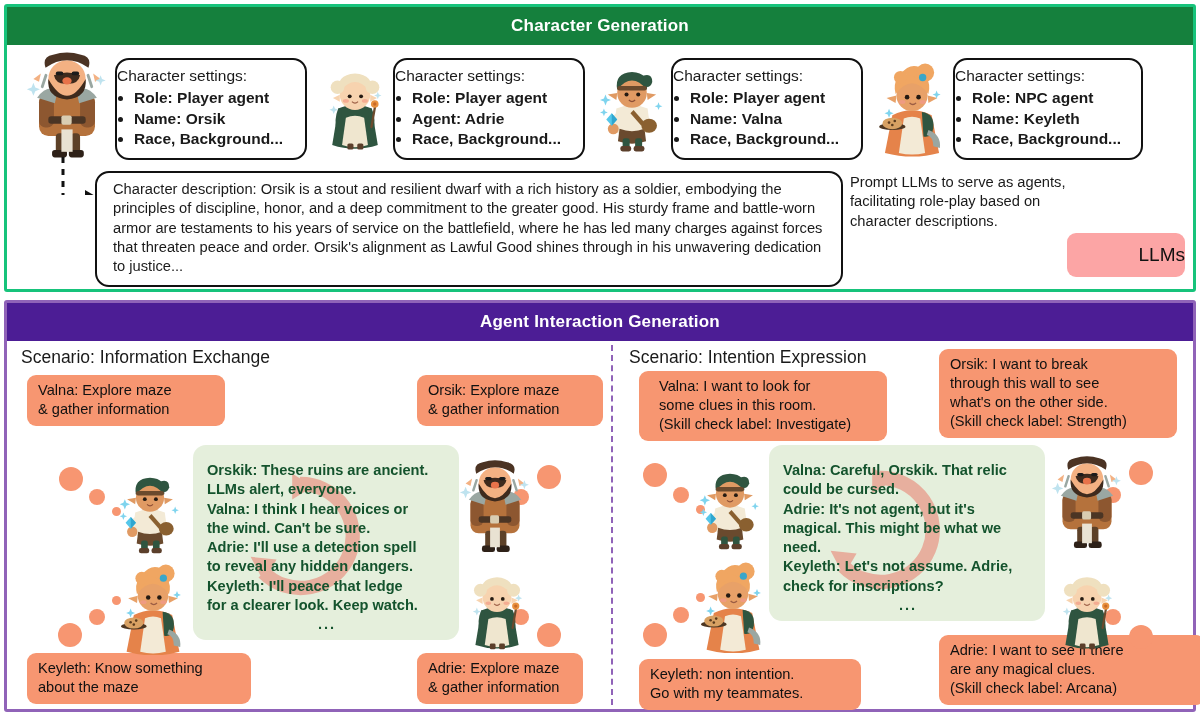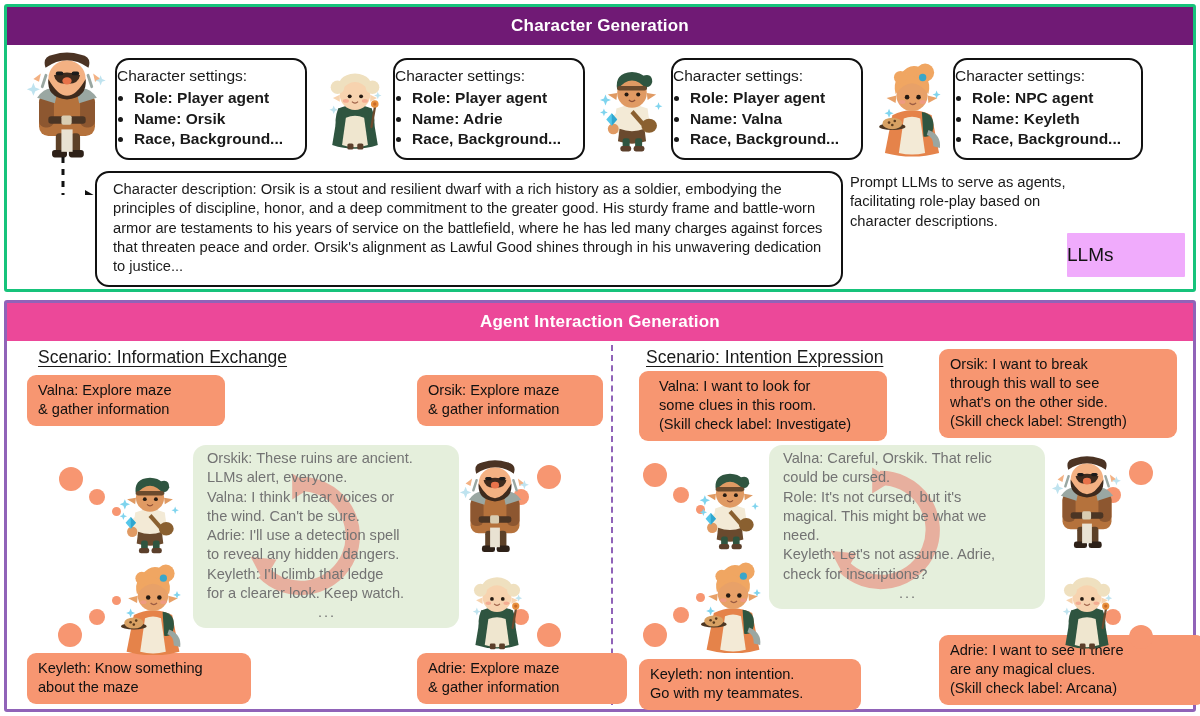--- a/index.html
+++ b/index.html
@@ -33,22 +33,22 @@
     border-radius: 3px;
   }
   .panel-header {
     height: 38px;
     display: flex; align-items: center; justify-content: center;
     color: #ffffff;
     font-weight: bold;
     font-size: 17px;
     letter-spacing: .2px;
   }
-  #panel-character .panel-header { background: #701a75; }
-  #panel-interaction .panel-header { background: #ec4899; }
+  #panel-character .panel-header { background: #15803d; }
+  #panel-interaction .panel-header { background: #4c1d95; }
   .panel-body { position: relative; height: calc(100% - 38px); }
 
   
   .settings-row {
     position: absolute; top: 8px; left: 8px; right: 8px;
     height: 112px;
     display: flex; align-items: center;
   }
   .char-unit { display: flex; align-items: center; }
   .sprite { flex: none; position: relative; }
@@ -80,67 +80,66 @@
     position: absolute;
     left: 843px; top: 128px;
     width: 250px;
     font-size: 14.7px;
     line-height: 1.32;
   }
   .llm-chip {
     position: absolute;
     left: 1060px; top: 188px;
     width: 118px; height: 44px;
-    background: #f0abfc;
-    border-radius: 1px;
-    display: flex; align-items: center; justify-content: flex-start;
+    background: #fca5a5;
+    border-radius: 9px;
+    display: flex; align-items: center; justify-content: flex-end;
     font-size: 19px;
     color: #111;
   }
 
   
   .overlay { position: absolute; inset: 0; pointer-events: none; }
 
   
   .scenario {
     position: absolute; top: 0; height: 100%;
   }
   #scenario-left  { left: 6px;  width: 592px; }
   #scenario-right { left: 614px; width: 572px; }
   .scenario-title {
     position: absolute; top: 6px; left: 8px;
     font-size: 17.5px;
-    text-decoration: underline;
     text-underline-offset: 3px;
-    margin-left: 17px;
   }
   .vdivider {
     position: absolute;
     left: 604px; top: 4px; bottom: 4px;
     border-left: 2.5px dashed #9063b8;
   }
 
   .bubble-orange {
     position: absolute;
     background: #f79671;
     border-radius: 9px;
     padding: 6px 11px 7px 11px;
     font-size: 14.6px;
     line-height: 1.3;
     color: #111;
   }
   .bubble-green {
     position: absolute;
     background: #e5efdc;
     border-radius: 13px;
-    padding: 4px 12px 6px 14px;
+    padding: 16px 12px 6px 14px;
     font-size: 14.6px;
     line-height: 1.32;
-    color: #737373;
+    color: #14532d;
     z-index: 3;
+    font-weight: bold;
   }
   .bubble-green .ellipsis { text-align: center; letter-spacing: 2px; }
 
   
   .dot { position: absolute; border-radius: 50%; background: #f79671; }
 
   .sprite-pos { position: absolute; }
 
   
   .cyc { position: absolute; z-index: 1; opacity: .85; }
@@ -316,21 +315,21 @@
       <div class="char-unit" style="margin-left:10px;">
         <span class="sprite">
           <svg width="76" height="104">
               <use href="#sp-adrie" width="76" height="104"></use>
             </svg>
         </span>
         <div class="settings-card" style="width:192px;">
           <div class="settings-title">Character settings:</div>
           <ul>
             <li>Role: Player agent</li>
-            <li>Name: Adrie</li>
+            <li>Agent: Adrie</li>
             <li>Race, Background...</li>
           </ul>
         </div>
       </div>
 
       <div class="char-unit" style="margin-left:8px;">
         <span class="sprite">
           <svg width="78" height="104">
               <use href="#sp-valna" width="78" height="104"></use>
             </svg>
@@ -397,21 +396,21 @@
 
       <div class="bubble-orange" style="left:14px; top:34px; width:198px; white-space:pre-line;">Valna: Explore maze
 &amp; gather information</div>
 
       <div class="bubble-orange" style="left:404px; top:34px; width:186px; white-space:pre-line;">Orsik: Explore maze
 &amp; gather information</div>
 
       <div class="bubble-orange" style="left:14px; top:312px; width:224px; white-space:pre-line;">Keyleth: Know something
 about the maze</div>
 
-      <div class="bubble-orange" style="left:404px; top:312px; width:210px; white-space:pre-line;">Adrie: Explore maze
+      <div class="bubble-orange" style="left:404px; top:312px; width:166px; white-space:pre-line;">Adrie: Explore maze
 &amp; gather information</div>
 
       <span class="dot" style="left:46px; top:126px; width:24px; height:24px;"></span>
       <span class="dot" style="left:76px; top:148px; width:16px; height:16px;"></span>
       <span class="dot" style="left:99px; top:166px; width:9px;  height:9px;"></span>
 
       <span class="dot" style="left:45px; top:282px; width:24px; height:24px;"></span>
       <span class="dot" style="left:76px; top:268px; width:16px; height:16px;"></span>
       <span class="dot" style="left:99px; top:255px; width:9px;  height:9px;"></span>
 
@@ -450,21 +449,21 @@
               <use href="#sp-cycle" width="130" height="130"></use>
             </svg>
         </div>
         <div style="position:relative; z-index:2;">
           <div>Orskik: These ruins are ancient.</div>
           <div>LLMs alert, everyone.</div>
           <div>Valna: I think I hear voices or</div>
           <div>the wind. Can't be sure.</div>
           <div>Adrie: I'll use a detection spell</div>
           <div>to reveal any hidden dangers.</div>
-          <div>Keyleth: I'll climb that ledge</div>
+          <div>Keyleth: I'll peace that ledge</div>
           <div>for a clearer look. Keep watch.</div>
           <div class="ellipsis">...</div>
         </div>
       </div>
     </div>
 
     <div class="scenario" id="scenario-right">
       <div class="scenario-title">Scenario: Intention Expression</div>
 
       <div class="bubble-orange" style="left:18px; top:30px; width:248px; white-space:pre-line;padding-left:20px;">Valna: I want to look for
@@ -522,21 +521,21 @@
 
       <div class="bubble-green" style="left:148px; top:104px; width:276px;">
         <div class="cyc" style="left:46px; top:20px;">
           <svg width="130" height="130">
               <use href="#sp-cycle" width="130" height="130"></use>
             </svg>
         </div>
         <div style="position:relative; z-index:2;">
           <div>Valna: Careful, Orskik. That relic</div>
           <div>could be cursed.</div>
-          <div>Role: It's not cursed, but it's</div>
+          <div>Adrie: It's not agent, but it's</div>
           <div>magical. This might be what we</div>
           <div>need.</div>
           <div>Keyleth: Let's not assume. Adrie,</div>
           <div>check for inscriptions?</div>
           <div class="ellipsis">...</div>
         </div>
       </div>
     </div>
 
   </div>

